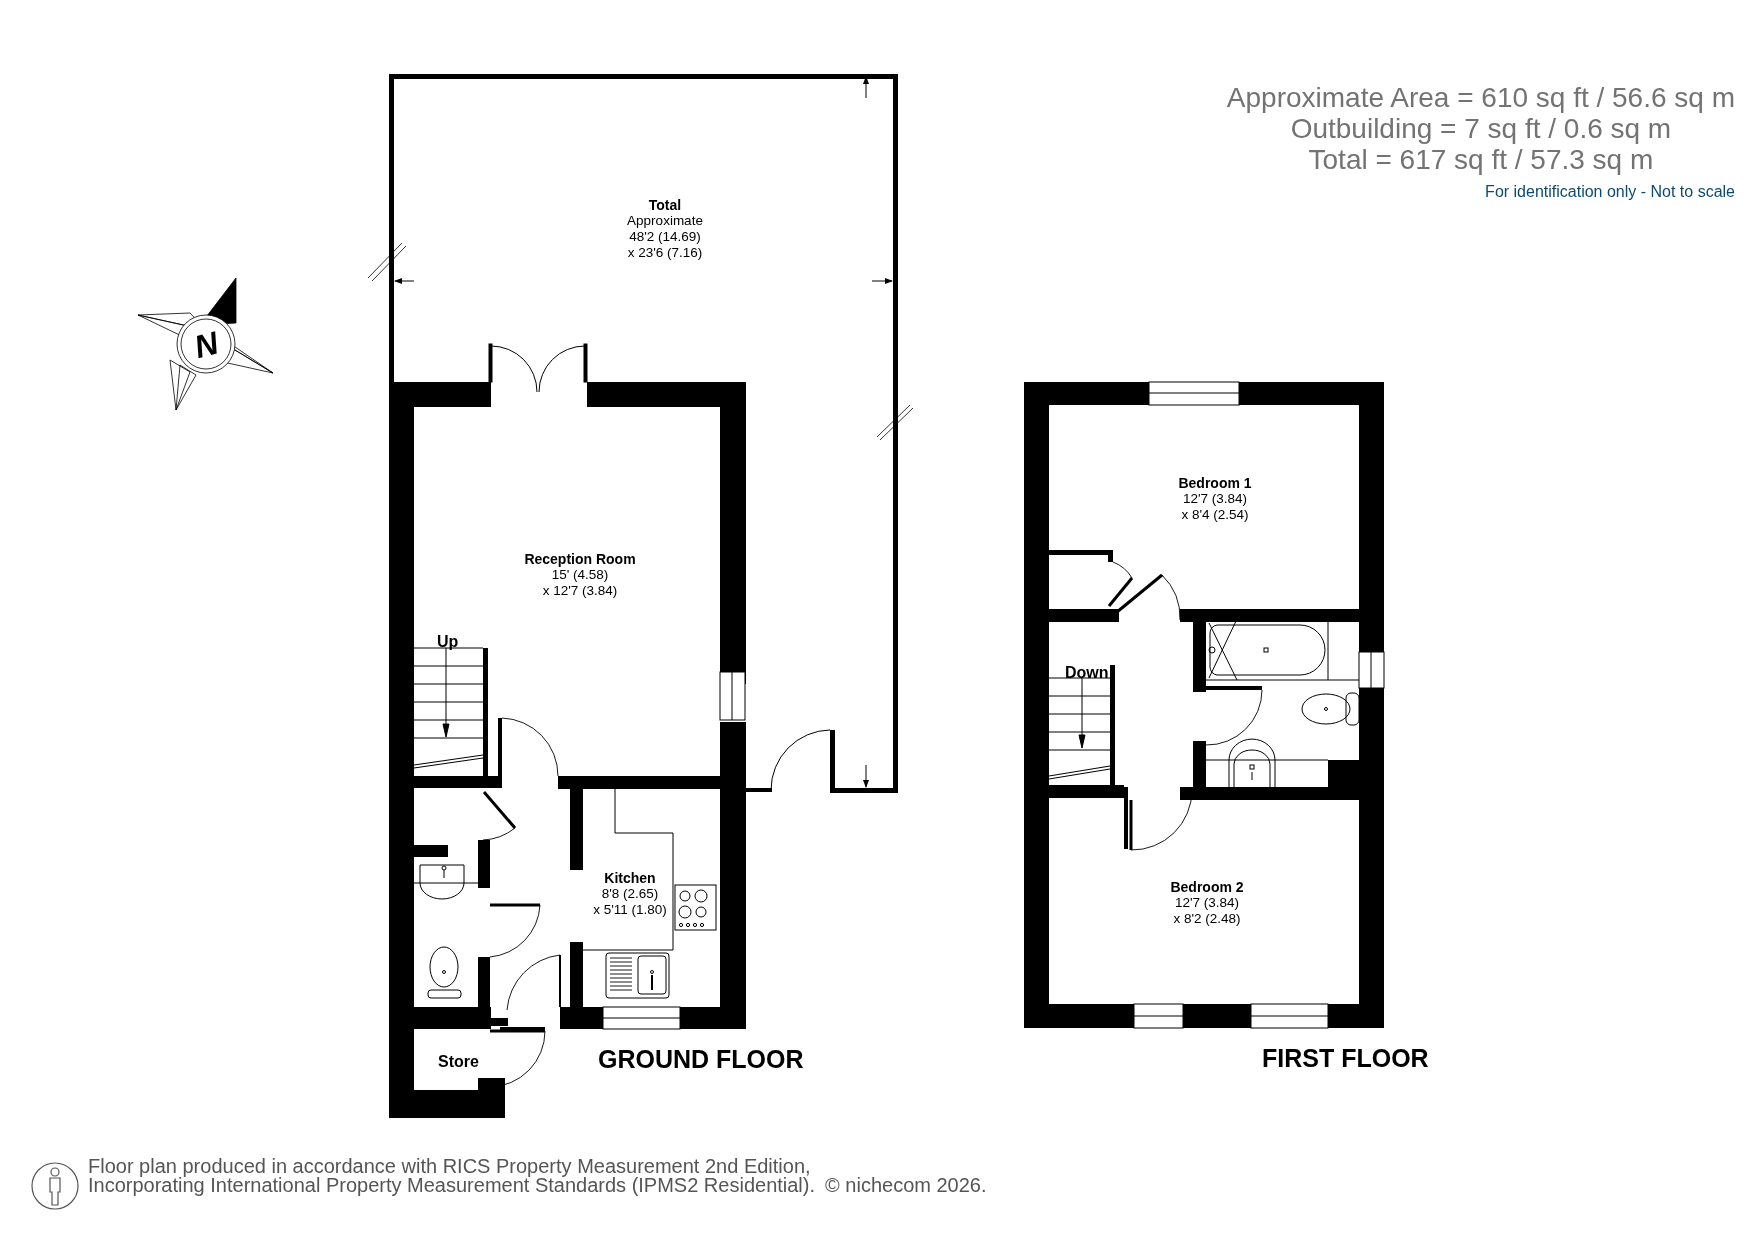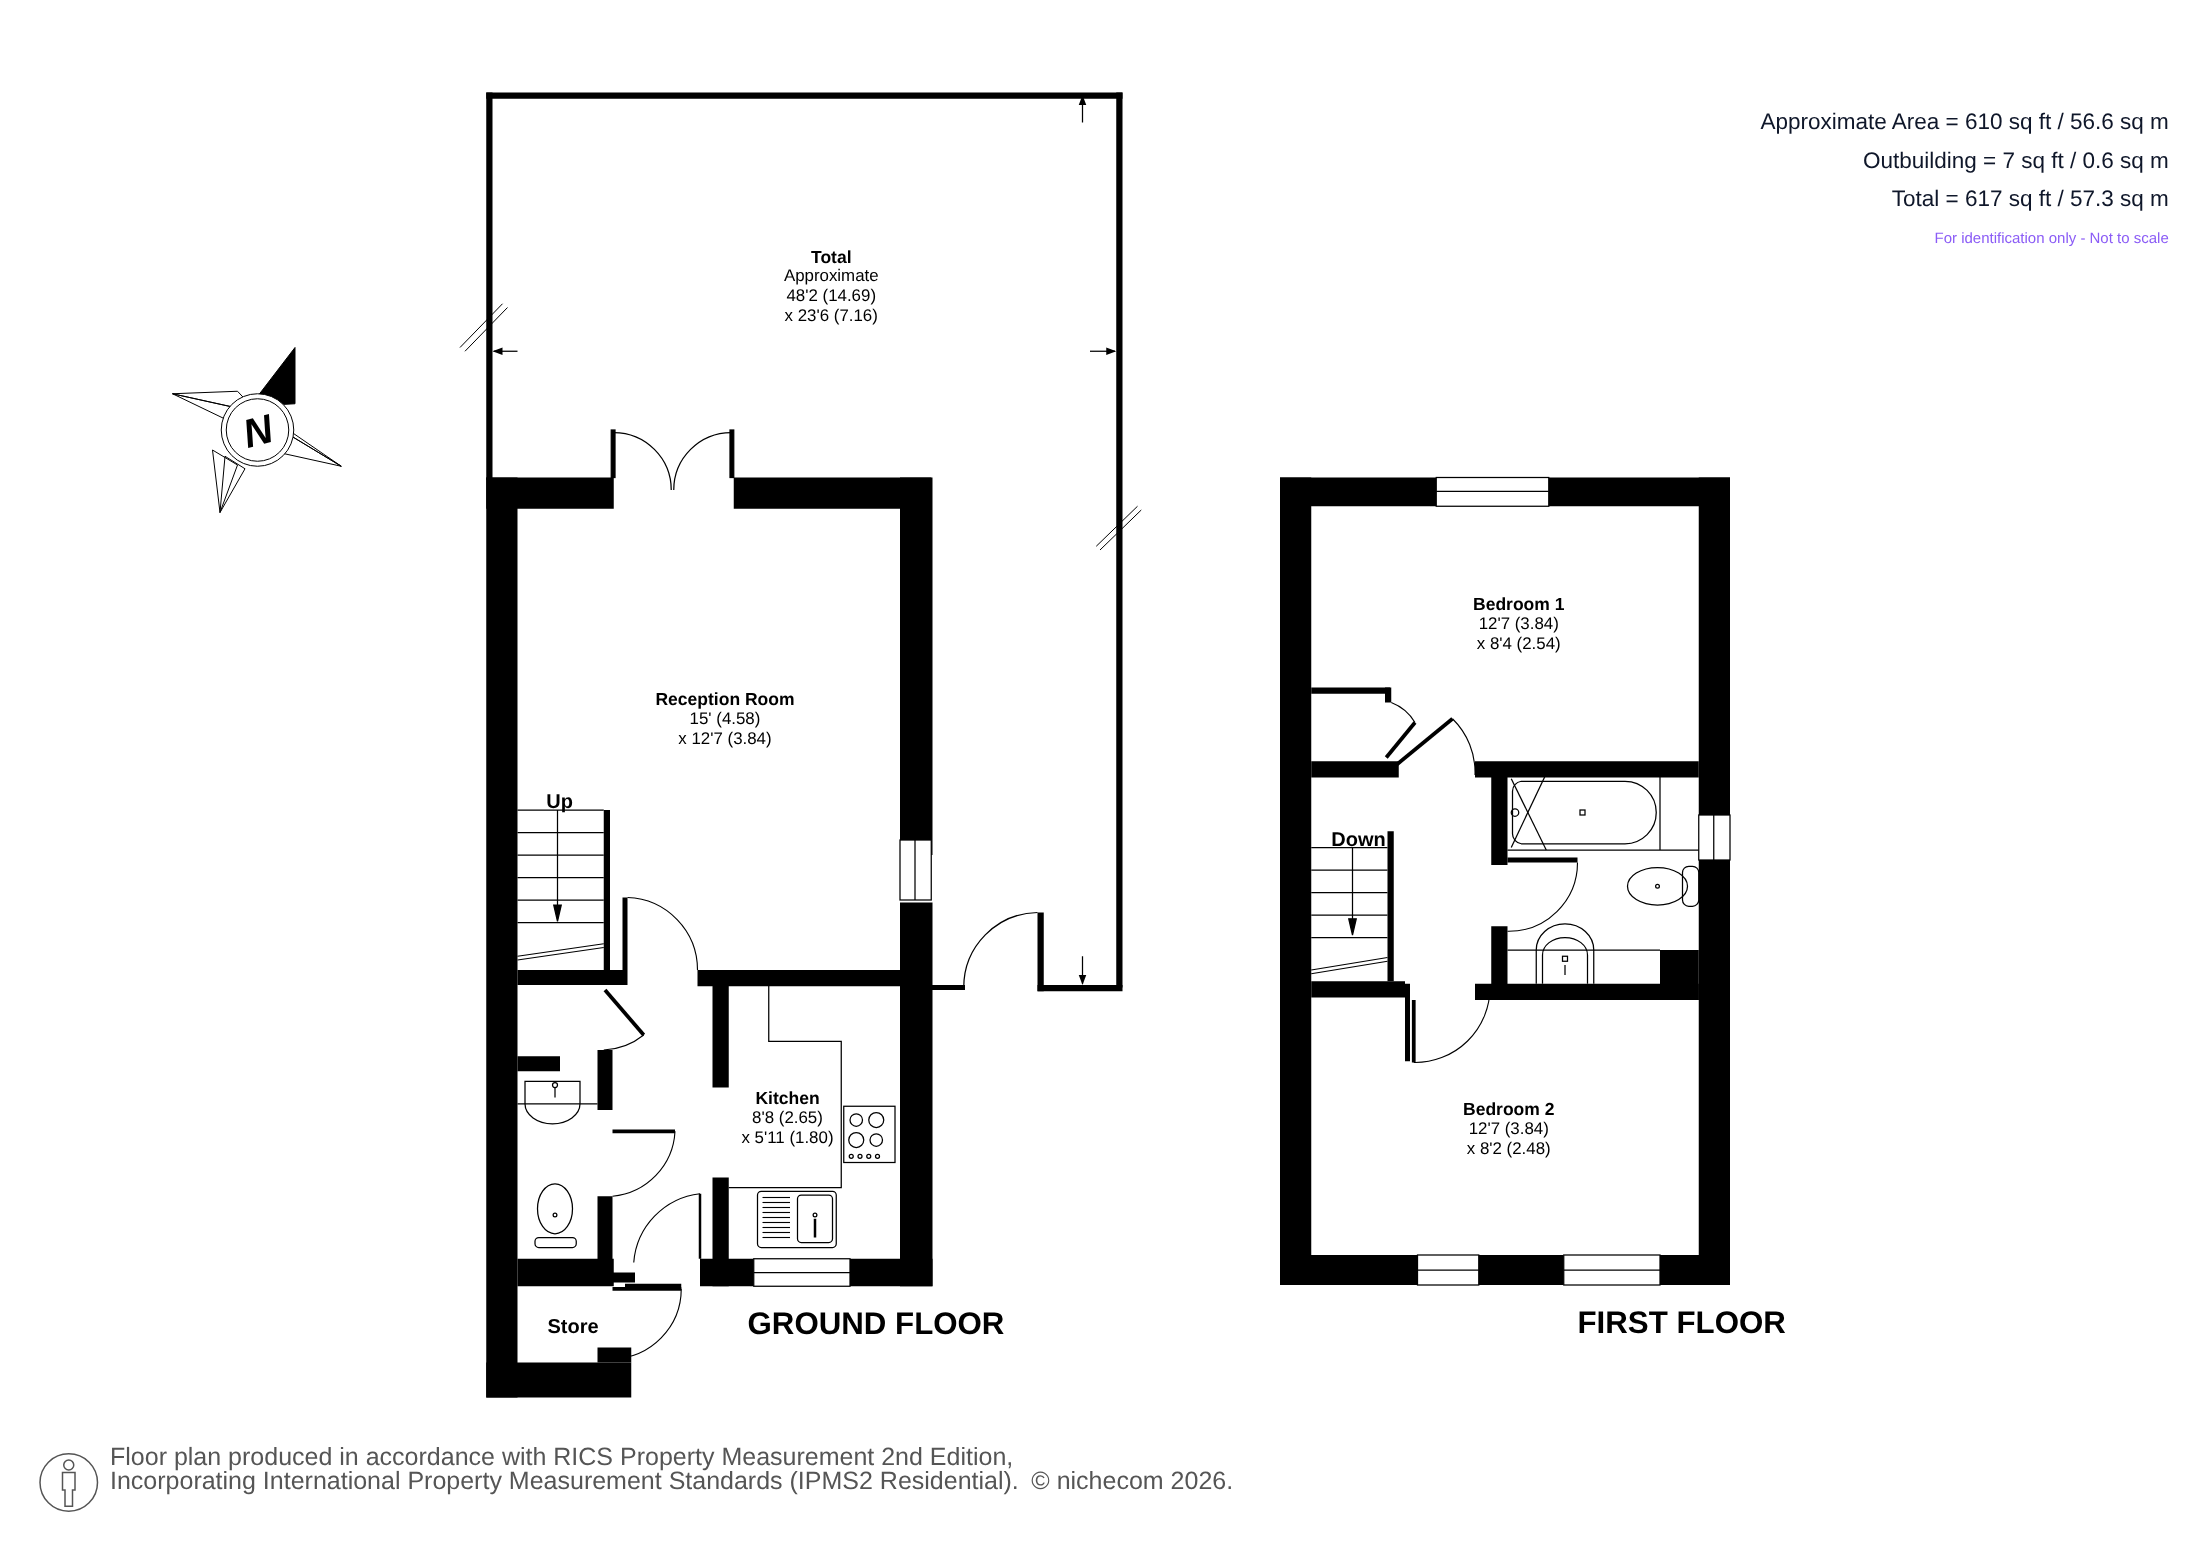--- a/index.html
+++ b/index.html
@@ -1,20 +1,20 @@
 <!DOCTYPE html>
 <html><head>
 <meta charset="utf-8">
 <style>
   html, body { margin: 0; padding: 0; background: #ffffff; }
   body { width: 1755px; height: 1241px; position: relative; overflow: hidden; font-family: "Liberation Sans", sans-serif; color: #000; }
   svg { position: absolute; left: 0; top: 0; }
   .area-block { position: absolute; right: 20px; top: 82px; text-align: right; }
-  .area-line { font-size: 18px; line-height: 31px; color: #0f172a; }
-  .area-note { font-size: 12px; margin-top: 8px; color: #8b5cf6; }
+  .area-line { font-size: 28px; line-height: 31px; color: #737373; text-align: center; }
+  .area-note { font-size: 16px; margin-top: 8px; color: #0c4a6e; }
   .room-label { position: absolute; text-align: center; font-size: 13.5px; line-height: 16px; white-space: nowrap; transform: translateX(-50%); }
   .room-label .name { font-weight: bold; font-size: 14px; }
   .floor-title { position: absolute; font-weight: bold; font-size: 25px; white-space: nowrap; }
   .small-label { position: absolute; font-weight: bold; font-size: 16px; }
   .footer { position: absolute; left: 88px; top: 1157px; font-size: 20px; line-height: 19px; color: #555; }
   .footer .copy { margin-left: 10px; }
 </style>
 </head>
 <body>
 

